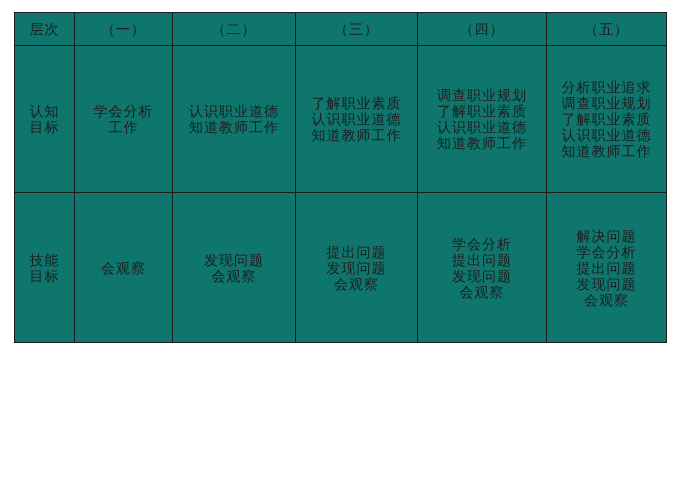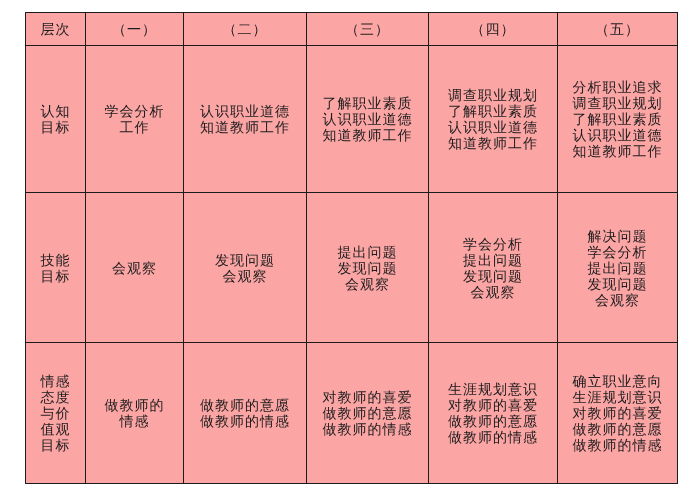--- a/index.html
+++ b/index.html
@@ -9,25 +9,25 @@
   }
   body {
     width: 691px;
     height: 497px;
     position: relative;
     font-family: "DejaVu Serif", "Liberation Serif", serif;
     color: #1c1c1c;
   }
   table.doc-table {
     position: absolute;
-    left: 25px;
+    left: 14px;
     top: 12px;
     border-collapse: collapse;
     table-layout: fixed;
-    background: #fca5a5;
+    background: #0f766e;
     padding-left: 23px;
   }
   table.doc-table th,
   table.doc-table td {
     border: 1.5px solid #1c1c1c;
     padding: 0;
     text-align: center;
     vertical-align: middle;
     font-weight: normal;
     font-size: 14px;
@@ -107,37 +107,14 @@
       <td>学会分析
 提出问题
 发现问题
 会观察</td>
       <td>解决问题
 学会分析
 提出问题
 发现问题
 会观察</td>
     </tr>
-    <tr class="body-row-2">
-      <th>情感
-态度
-与价
-值观
-目标</th>
-      <td>做教师的
-情感</td>
-      <td>做教师的意愿
-做教师的情感</td>
-      <td>对教师的喜爱
-做教师的意愿
-做教师的情感</td>
-      <td>生涯规划意识
-对教师的喜爱
-做教师的意愿
-做教师的情感</td>
-      <td>确立职业意向
-生涯规划意识
-对教师的喜爱
-做教师的意愿
-做教师的情感</td>
-    </tr>
   </tbody>
 </table>
 
 </body></html>

